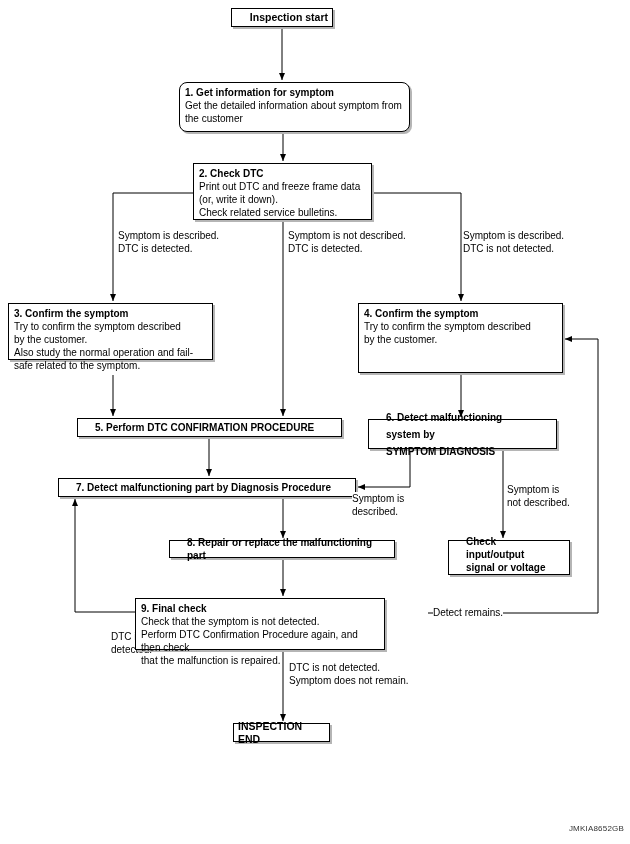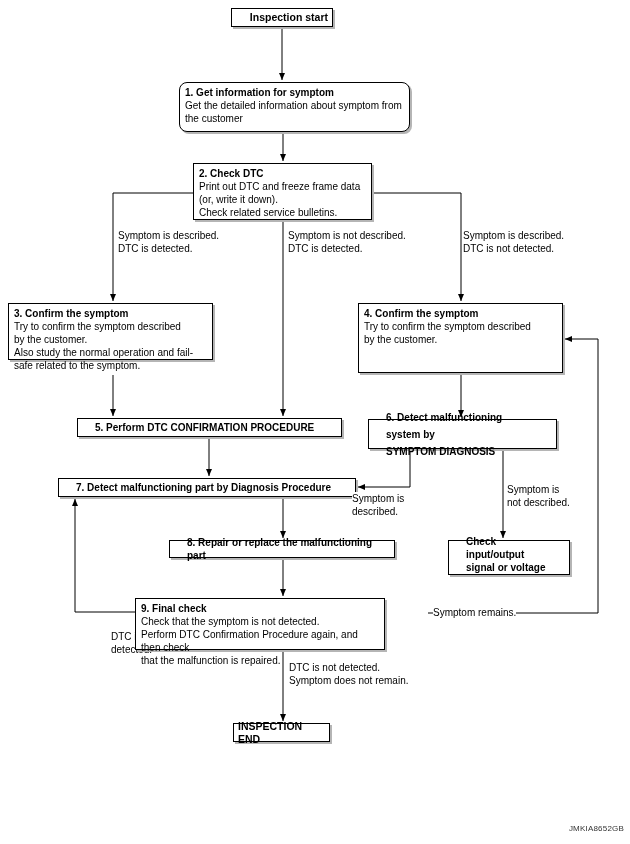--- a/index.html
+++ b/index.html
@@ -121,21 +121,21 @@
   <div class="edge-label" style="left:79px;top:630px;margin-left:32px;">DTC is
 detected.</div>
 
   <div class="node" style="left:135px;top:598px;width:250px;height:52px;">
     <div class="title">9. Final check</div>
     <div class="body">Check that the symptom is not detected.
 Perform DTC Confirmation Procedure again, and then check
 that the malfunction is repaired.</div>
   </div>
 
-  <div class="edge-label" style="left:433px;top:606px;">Symptom remains.</div>
+  <div class="edge-label" style="left:433px;top:606px;">Detect remains.</div>
 
   <div class="edge-label" style="left:289px;top:661px;">DTC is not detected.
 Symptom does not remain.</div>
 
   <div class="node terminal" style="left:233px;top:723px;width:97px;height:19px;">
     <span>INSPECTION END</span>
   </div>
 
   <div class="watermark" style="right:6px;top:824px;">JMKIA8652GB</div>
 

